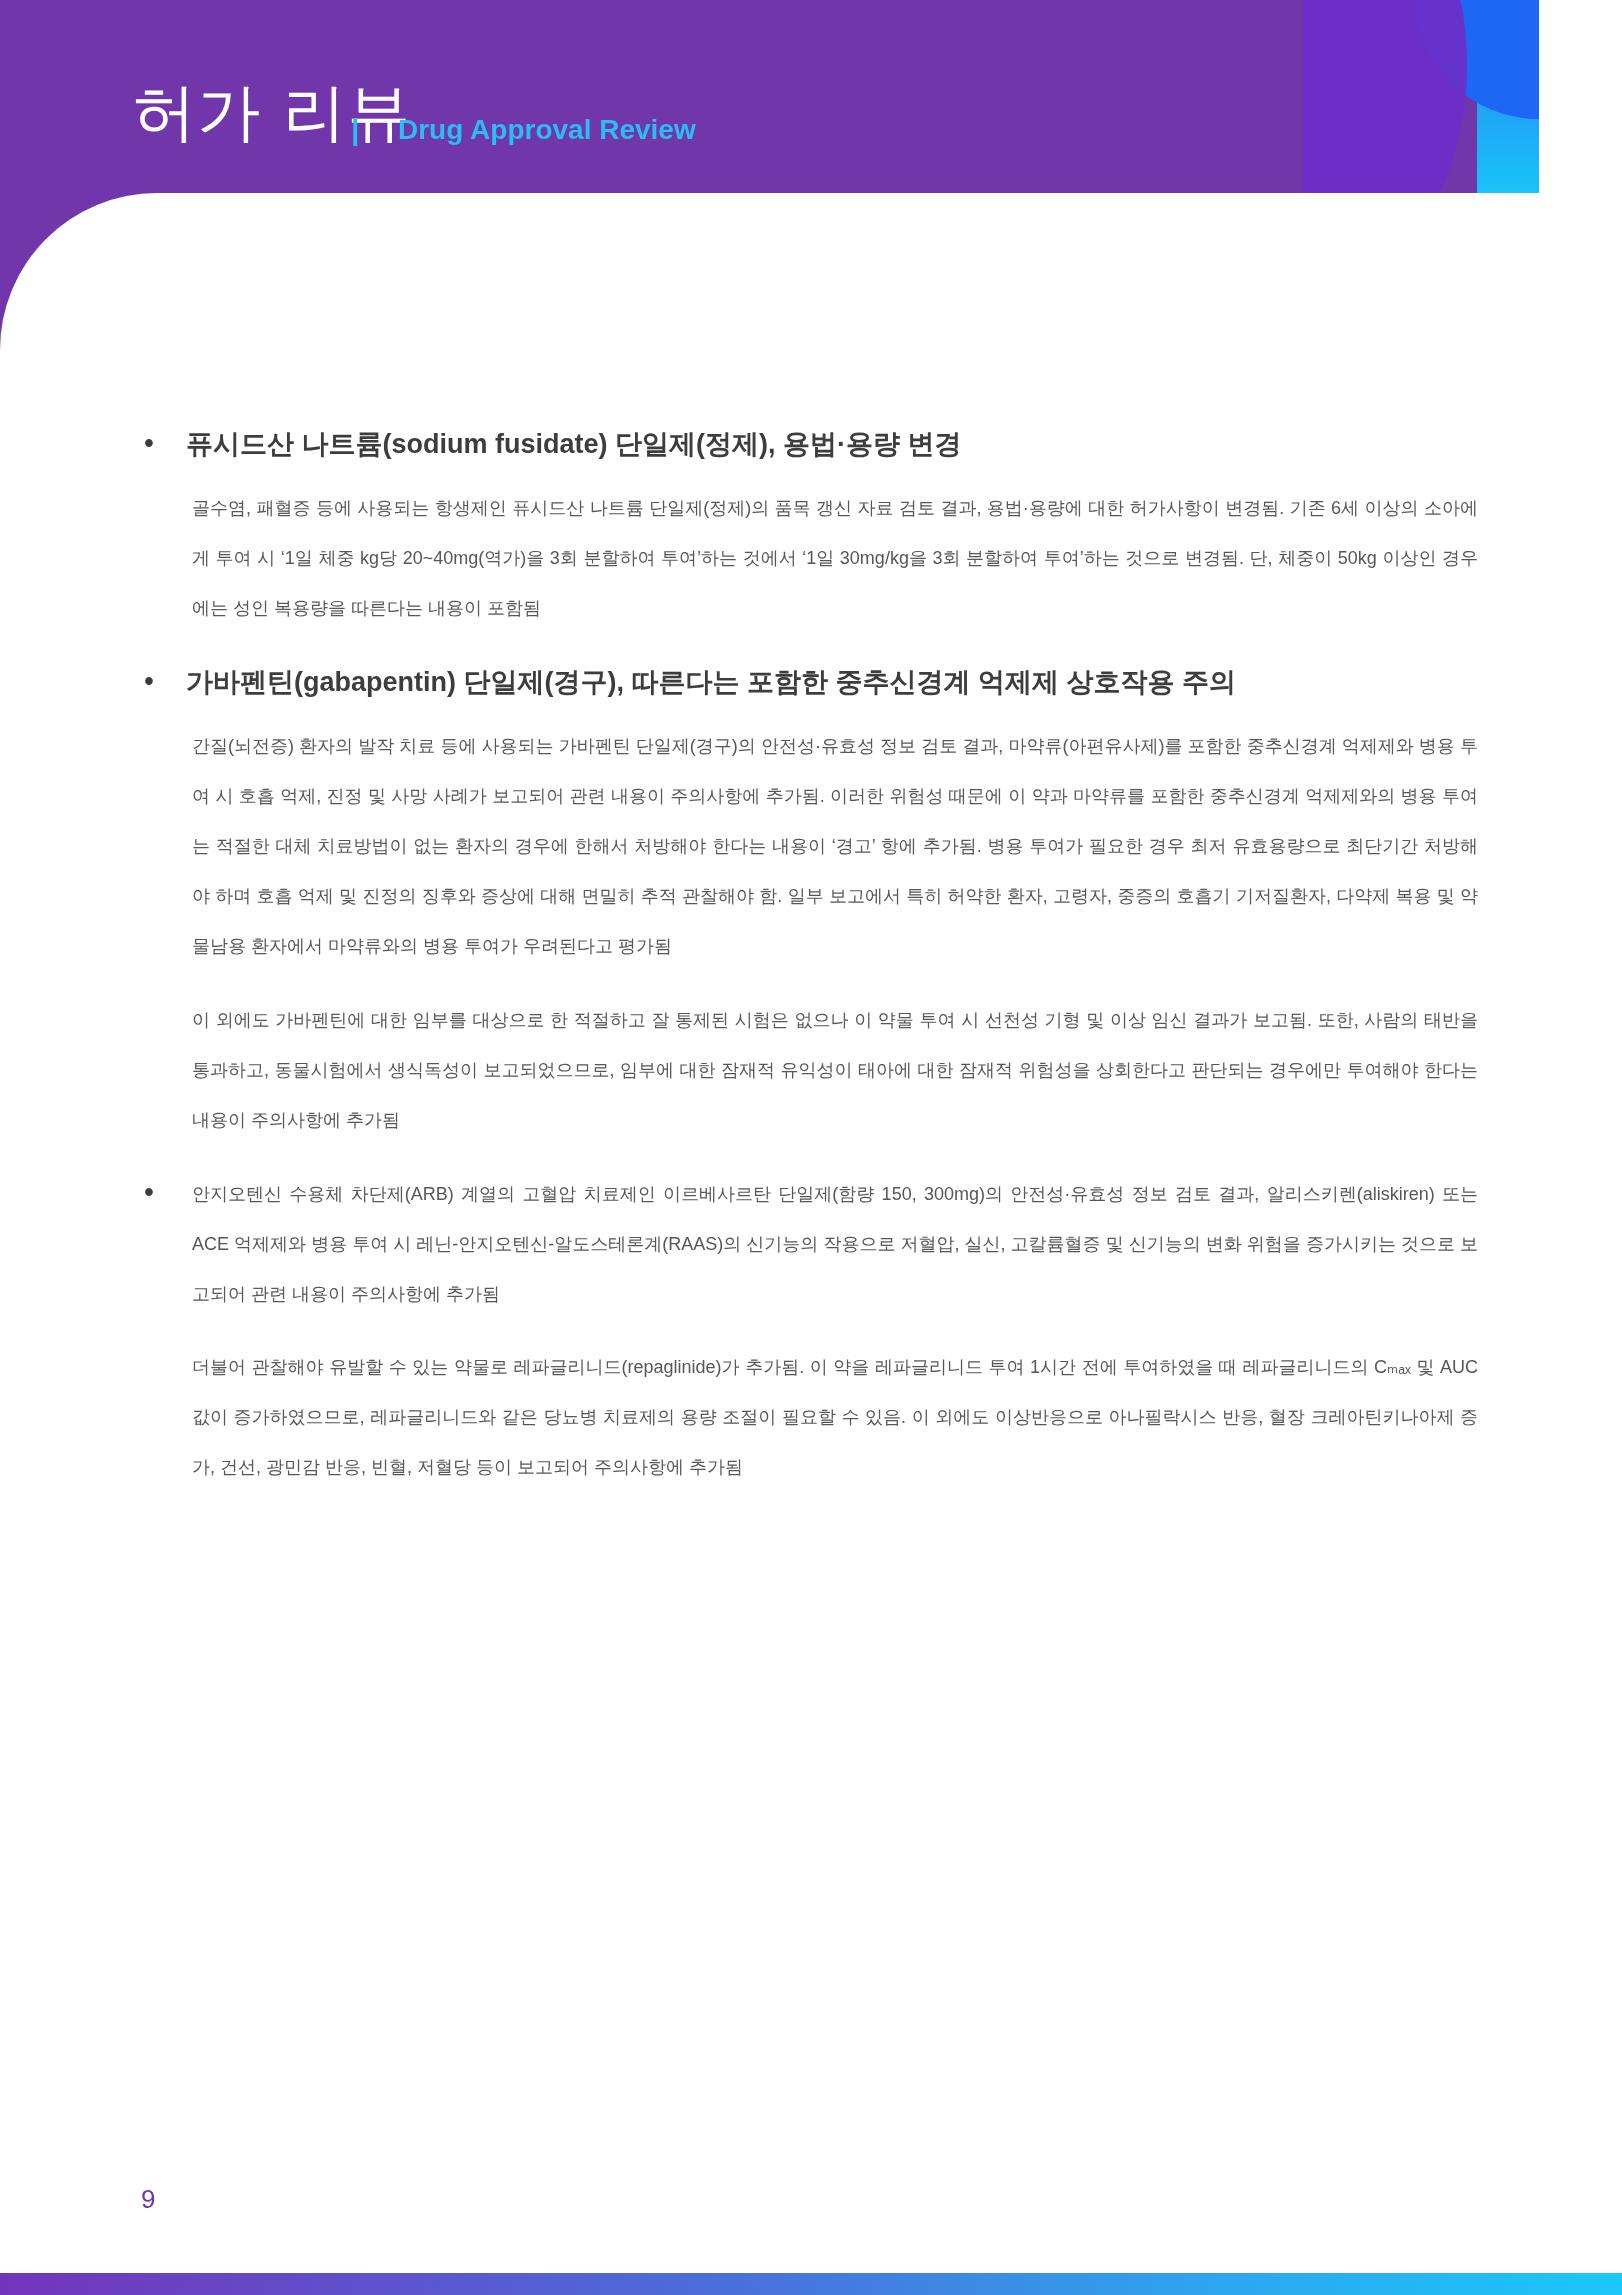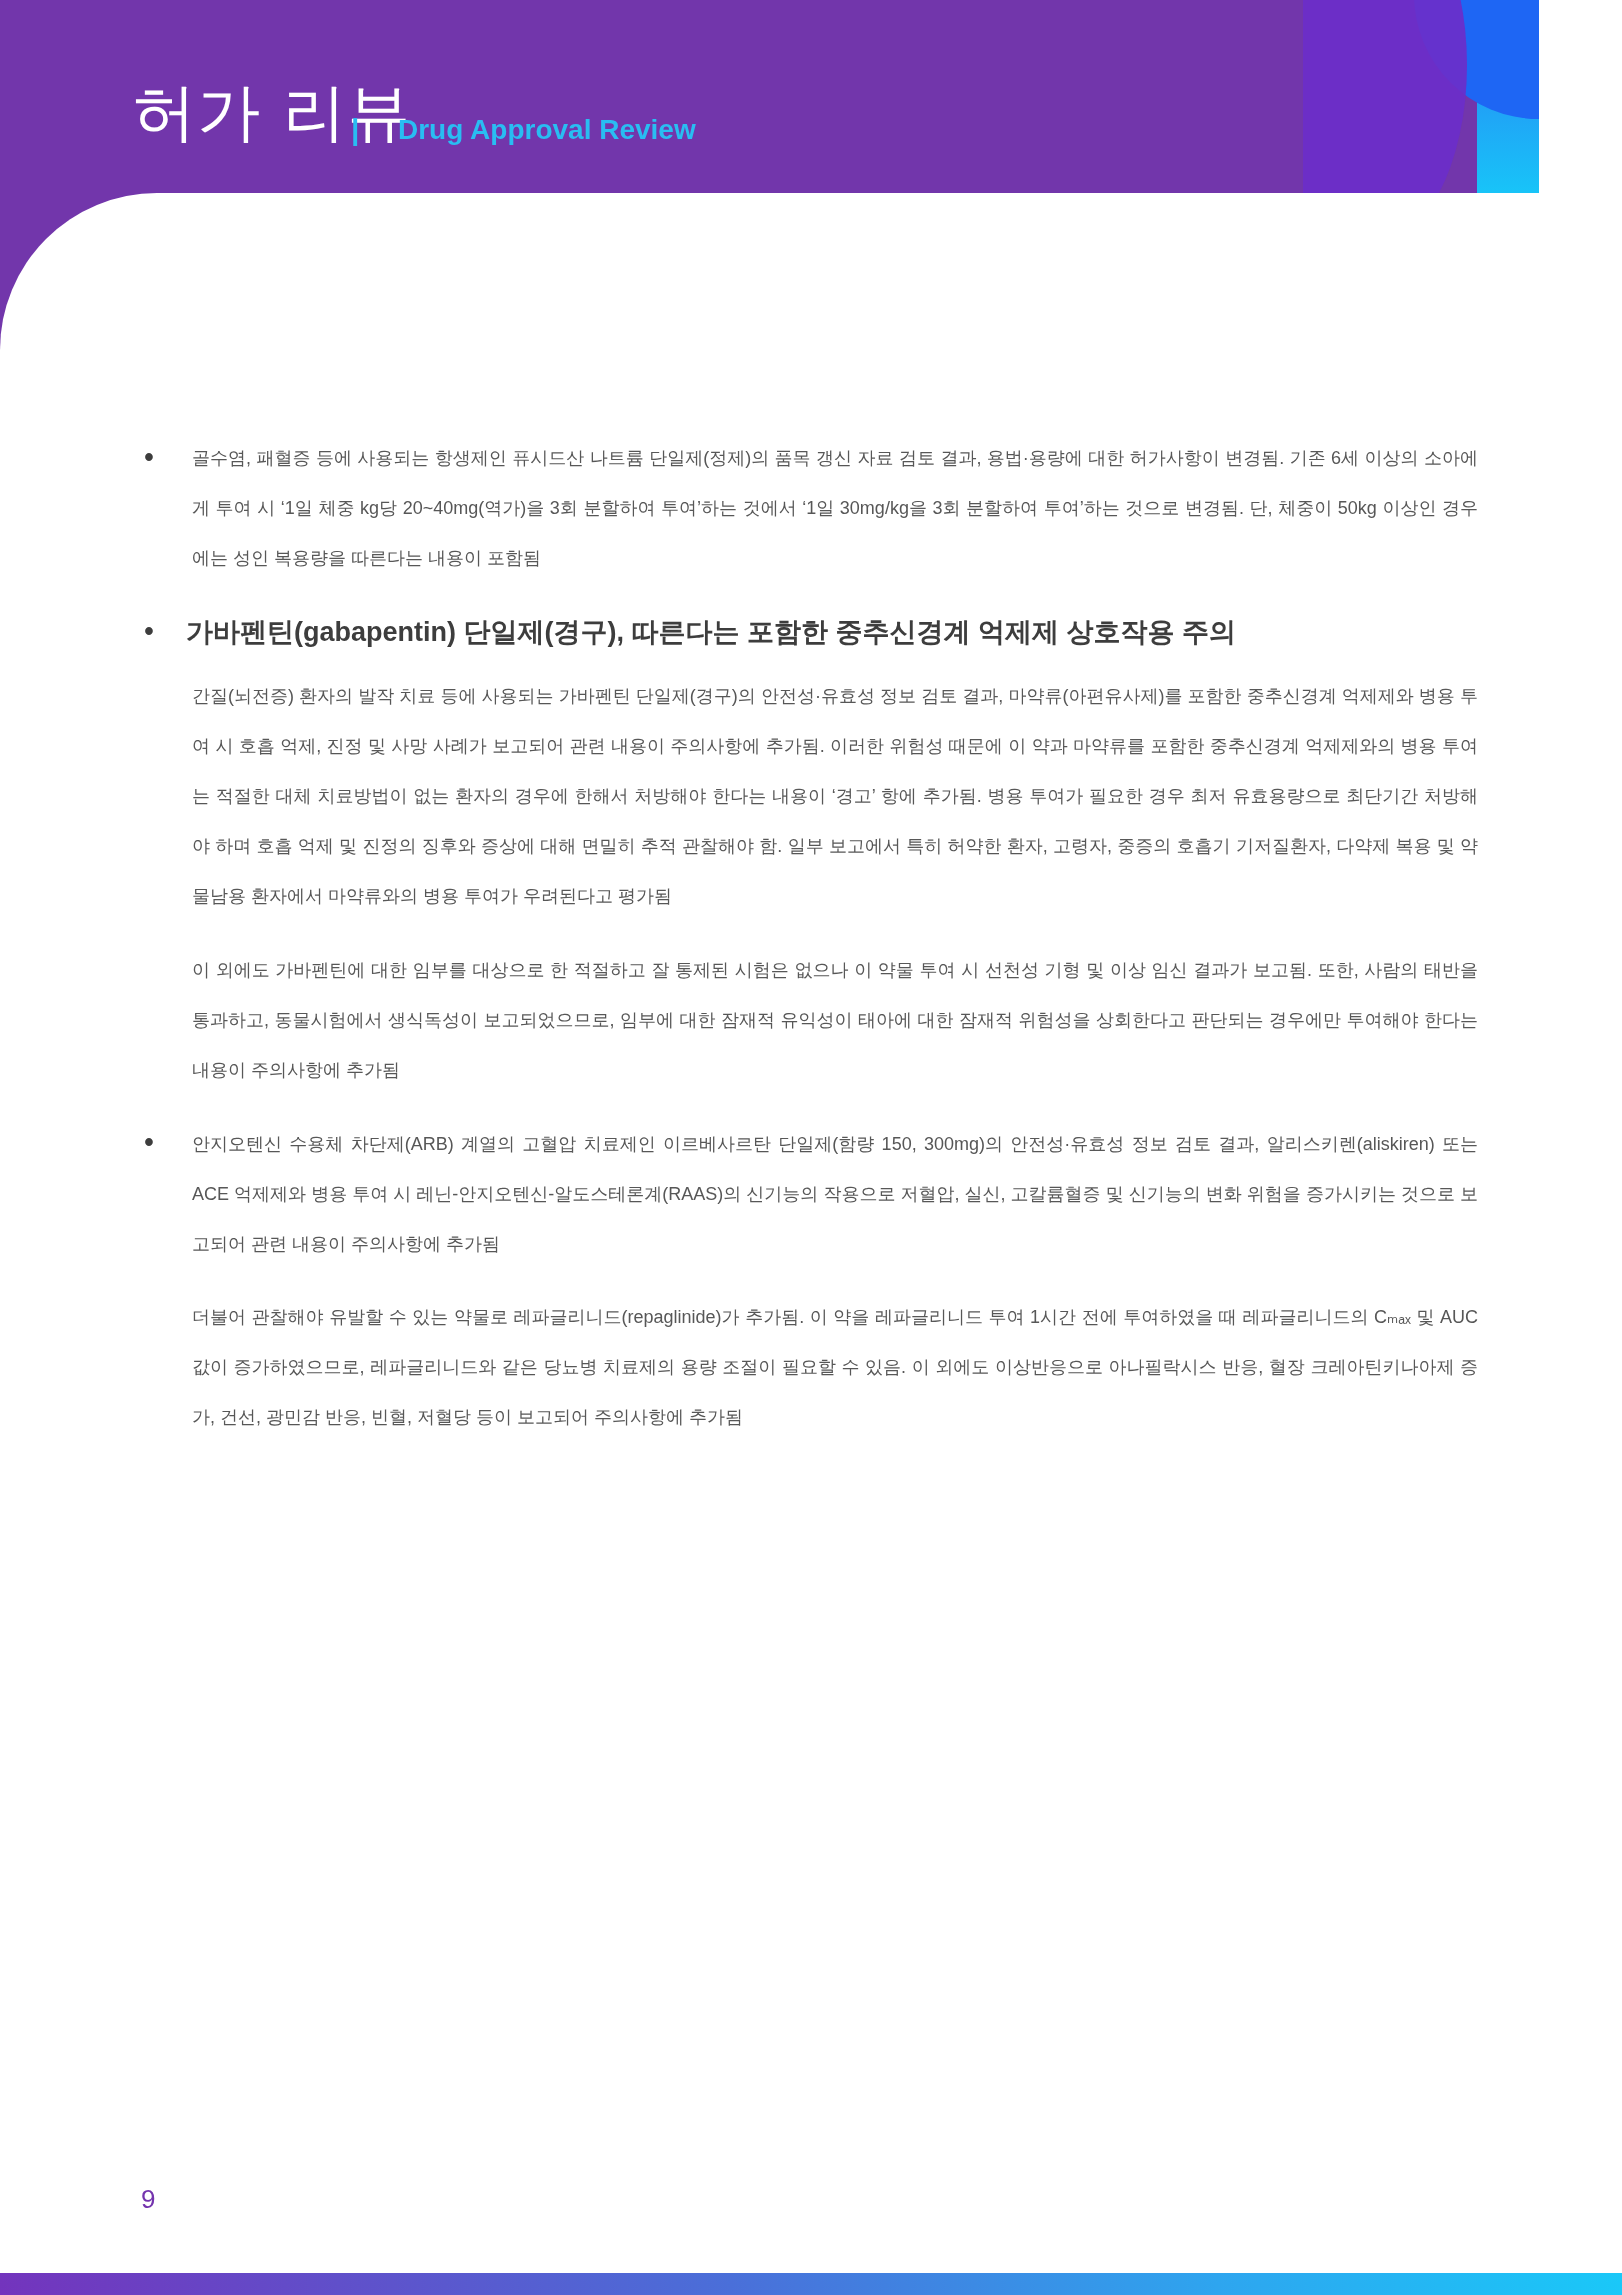--- a/index.html
+++ b/index.html
@@ -99,21 +99,21 @@
     <div class="deco">
       <div class="strip"></div>
       <div class="circle"></div>
       <div class="blob"></div>
     </div>
   </header>
 
   <main class="panel">
     <div id="sections" class="sections">
         <section class="section">
-          <h2 class="sec-heading"><span class="bullet">•</span></h2>
+          <h2 class="sec-heading"><span class="bullet">•</span><span>퓨시드산 나트륨(sodium fusidate) 단일제(정제), 용법·용량 변경</span></h2>
           <p class="body-para">골수염, 패혈증 등에 사용되는 항생제인 퓨시드산 나트륨 단일제(정제)의 품목 갱신 자료 검토 결과, 용법·용량에 대한 허가사항이 변경됨. 기존 6세 이상의 소아에게 투여 시 ‘1일 체중 kg당 20~40mg(역가)을 3회 분할하여 투여’하는 것에서 ‘1일 30mg/kg을 3회 분할하여 투여’하는 것으로 변경됨. 단, 체중이 50kg 이상인 경우에는 성인 복용량을 따른다는 내용이 포함됨</p>
         </section>
         <section class="section">
           <h2 class="sec-heading"><span class="bullet">•</span><span>가바펜틴(gabapentin) 단일제(경구), 따른다는 포함한 중추신경계 억제제 상호작용 주의</span></h2>
           <p class="body-para">간질(뇌전증) 환자의 발작 치료 등에 사용되는 가바펜틴 단일제(경구)의 안전성·유효성 정보 검토 결과, 마약류(아편유사제)를 포함한 중추신경계 억제제와 병용 투여 시 호흡 억제, 진정 및 사망 사례가 보고되어 관련 내용이 주의사항에 추가됨. 이러한 위험성 때문에 이 약과 마약류를 포함한 중추신경계 억제제와의 병용 투여는 적절한 대체 치료방법이 없는 환자의 경우에 한해서 처방해야 한다는 내용이 ‘경고’ 항에 추가됨. 병용 투여가 필요한 경우 최저 유효용량으로 최단기간 처방해야 하며 호흡 억제 및 진정의 징후와 증상에 대해 면밀히 추적 관찰해야 함. 일부 보고에서 특히 허약한 환자, 고령자, 중증의 호흡기 기저질환자, 다약제 복용 및 약물남용 환자에서 마약류와의 병용 투여가 우려된다고 평가됨</p>
           <p class="body-para">이 외에도 가바펜틴에 대한 임부를 대상으로 한 적절하고 잘 통제된 시험은 없으나 이 약물 투여 시 선천성 기형 및 이상 임신 결과가 보고됨. 또한, 사람의 태반을 통과하고, 동물시험에서 생식독성이 보고되었으므로, 임부에 대한 잠재적 유익성이 태아에 대한 잠재적 위험성을 상회한다고 판단되는 경우에만 투여해야 한다는 내용이 주의사항에 추가됨</p>
         </section>
         <section class="section">
           <h2 class="sec-heading"><span class="bullet">•</span></h2>
           <p class="body-para">안지오텐신 수용체 차단제(ARB) 계열의 고혈압 치료제인 이르베사르탄 단일제(함량 150, 300mg)의 안전성·유효성 정보 검토 결과, 알리스키렌(aliskiren) 또는 ACE 억제제와 병용 투여 시 레닌-안지오텐신-알도스테론계(RAAS)의 신기능의 작용으로 저혈압, 실신, 고칼륨혈증 및 신기능의 변화 위험을 증가시키는 것으로 보고되어 관련 내용이 주의사항에 추가됨</p>

